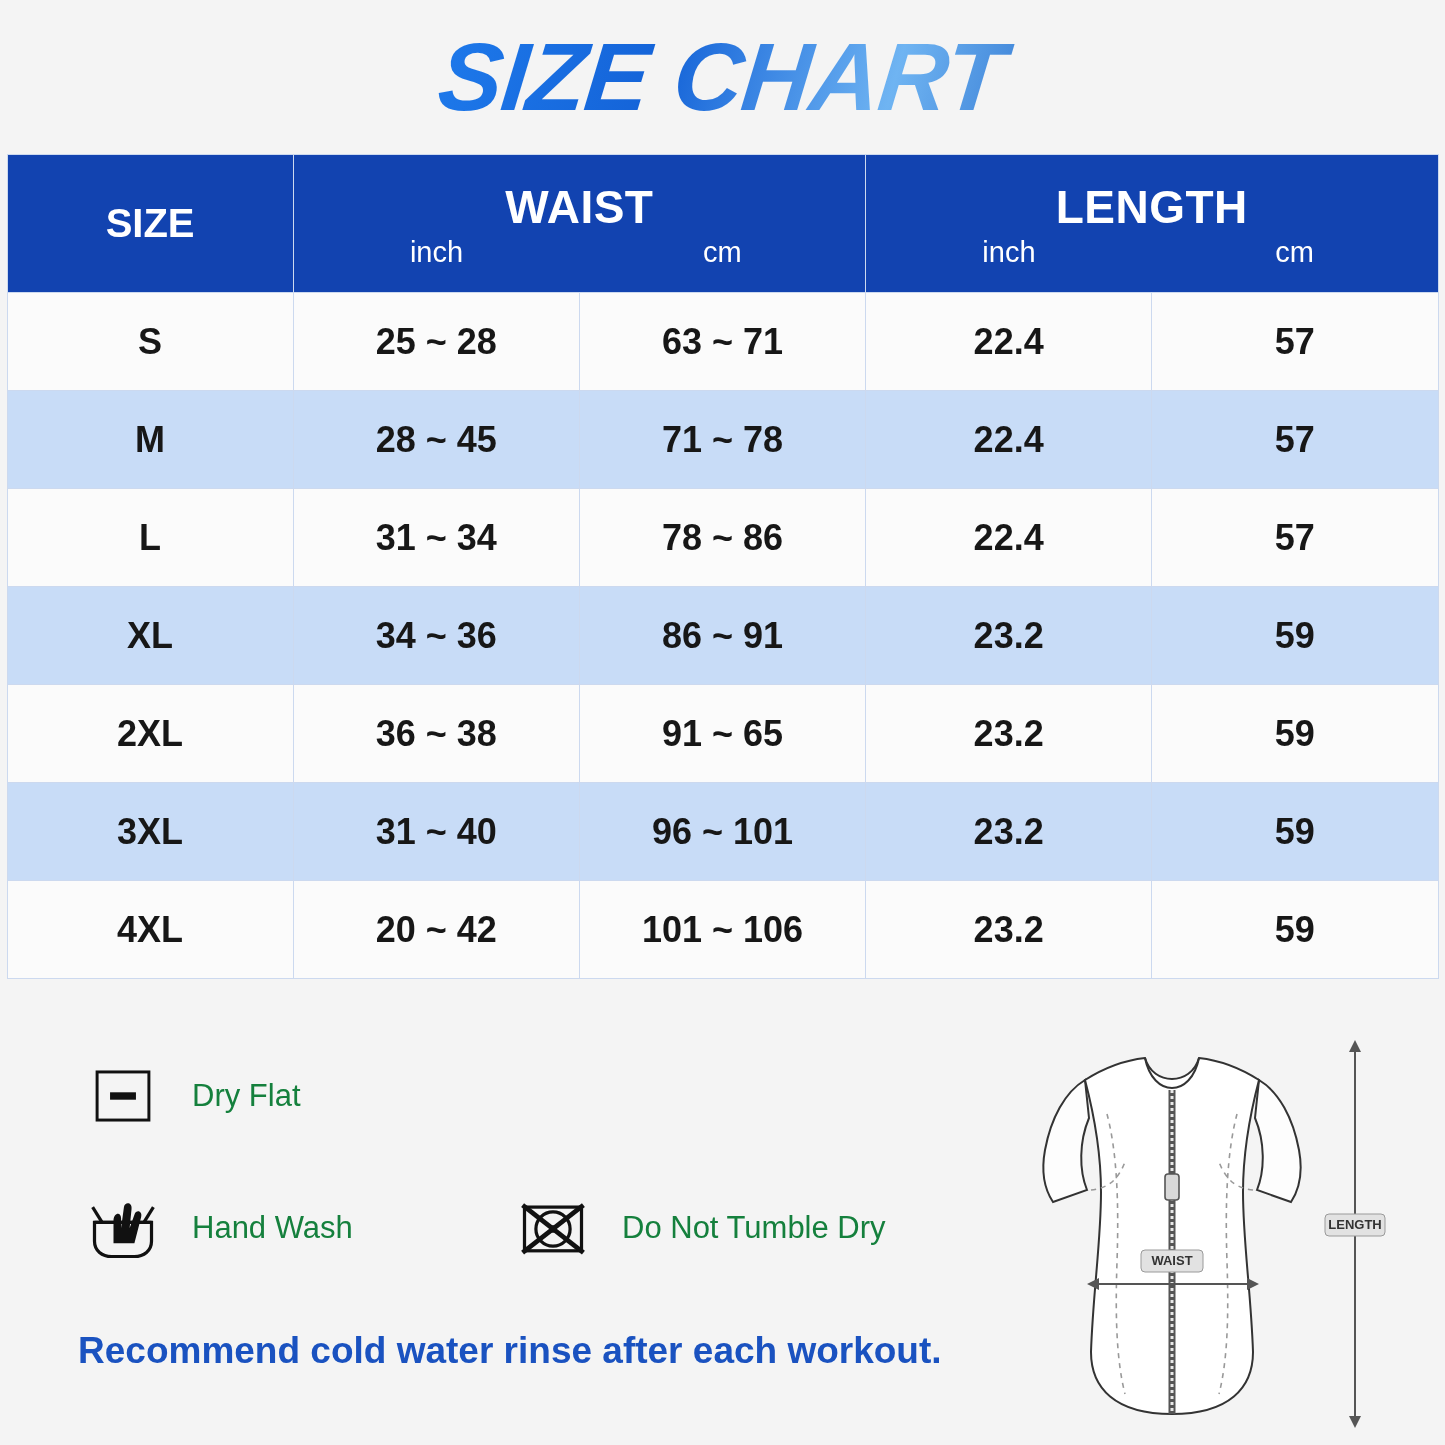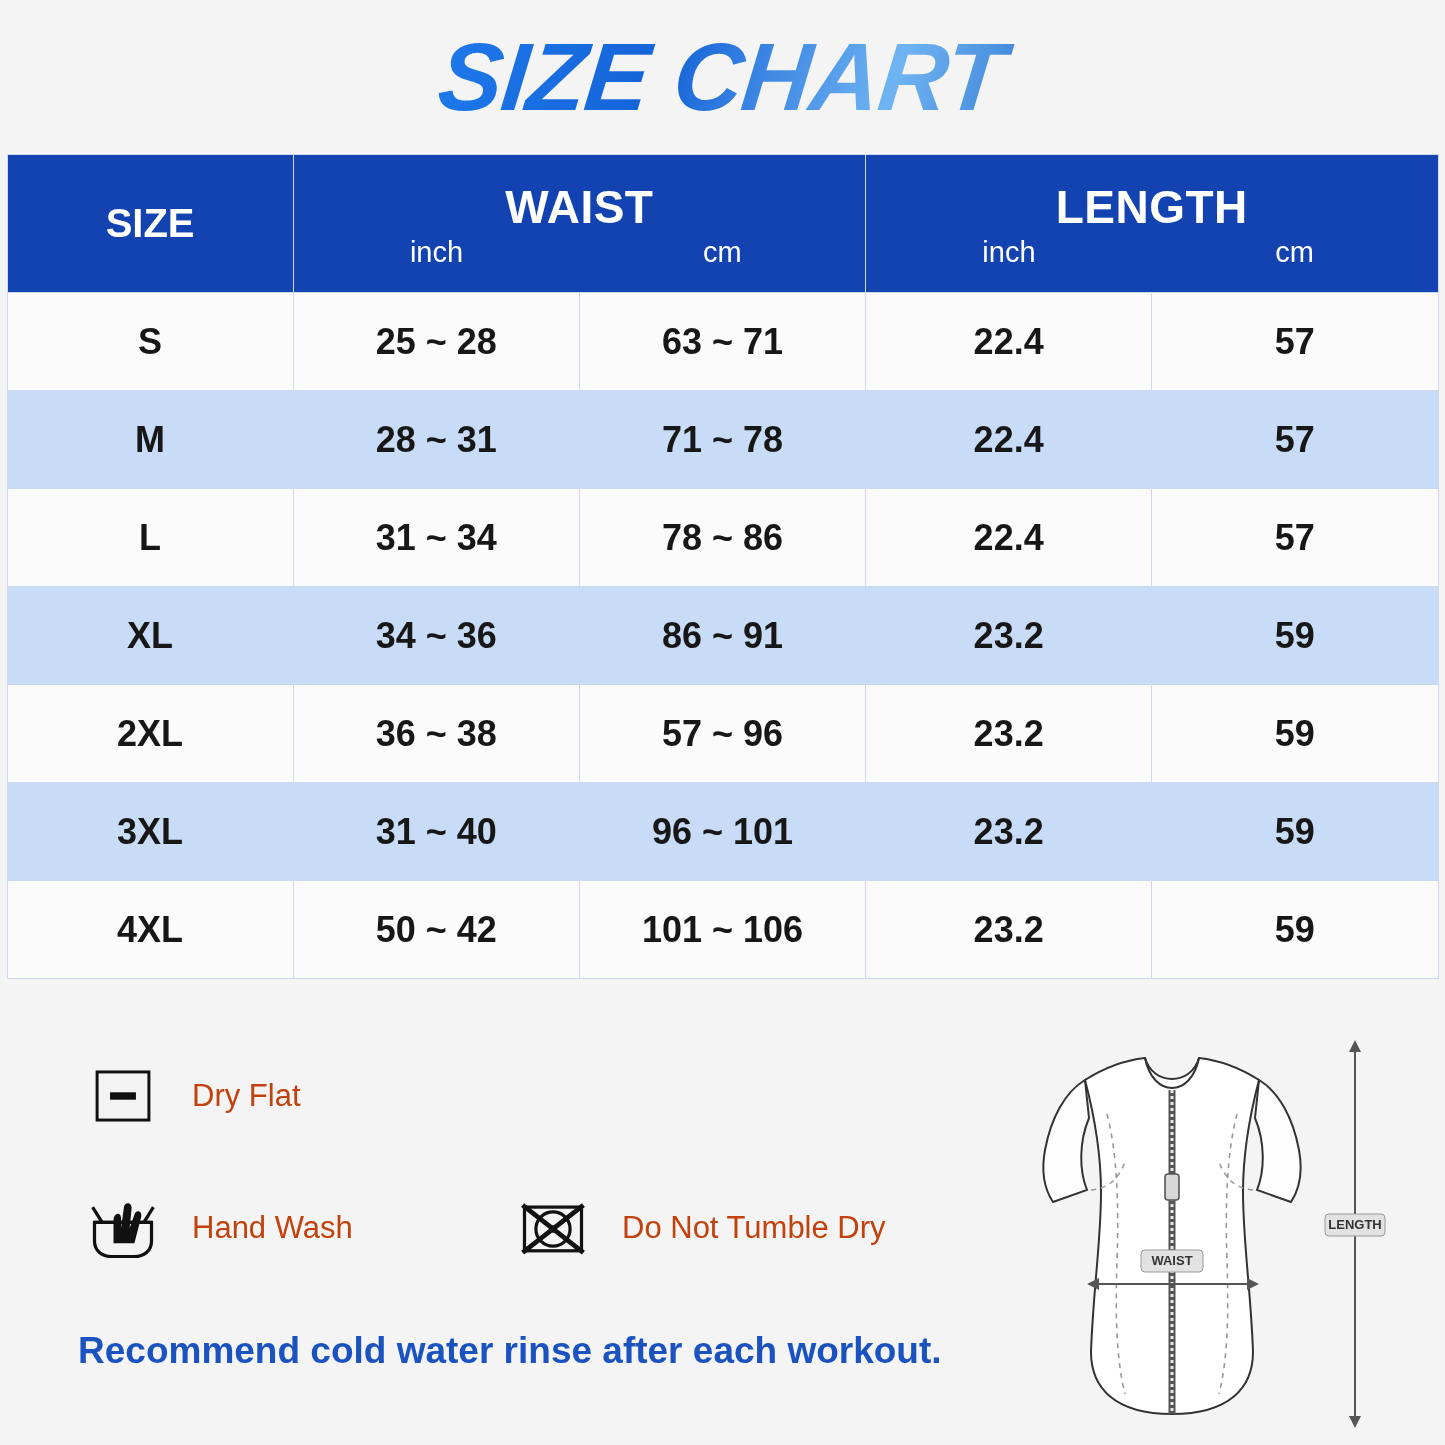--- a/index.html
+++ b/index.html
@@ -102,21 +102,21 @@
   .care-icon {
     width: 86px;
     height: 86px;
     display: flex;
     align-items: center;
     justify-content: center;
     flex: none;
   }
   .care-label {
     font-size: 31px;
-    color: #c2410c;
+    color: #15803d;
     margin-left: 26px;
   }
 
   .recommend {
     position: absolute;
     left: 78px;
     top: 1330px;
     font-size: 37px;
     font-weight: bold;
     color: #1a52c0;
@@ -165,21 +165,21 @@
     <tbody>
       <tr class="plain">
         <td>S</td>
         <td>25 ~ 28</td>
         <td>63 ~ 71</td>
         <td>22.4</td>
         <td>57</td>
       </tr>
       <tr class="alt">
         <td>M</td>
-        <td>28 ~ 31</td>
+        <td>28 ~ 45</td>
         <td>71 ~ 78</td>
         <td>22.4</td>
         <td>57</td>
       </tr>
       <tr class="plain">
         <td>L</td>
         <td>31 ~ 34</td>
         <td>78 ~ 86</td>
         <td>22.4</td>
         <td>57</td>
@@ -187,34 +187,34 @@
       <tr class="alt">
         <td>XL</td>
         <td>34 ~ 36</td>
         <td>86 ~ 91</td>
         <td>23.2</td>
         <td>59</td>
       </tr>
       <tr class="plain">
         <td>2XL</td>
         <td>36 ~ 38</td>
-        <td>57 ~ 96</td>
+        <td>91 ~ 65</td>
         <td>23.2</td>
         <td>59</td>
       </tr>
       <tr class="alt">
         <td>3XL</td>
         <td>31 ~ 40</td>
         <td>96 ~ 101</td>
         <td>23.2</td>
         <td>59</td>
       </tr>
       <tr class="plain">
         <td>4XL</td>
-        <td>50 ~ 42</td>
+        <td>20 ~ 42</td>
         <td>101 ~ 106</td>
         <td>23.2</td>
         <td>59</td>
       </tr>
     </tbody>
   </table>
 </div>
 
 <div class="care-area">
 

